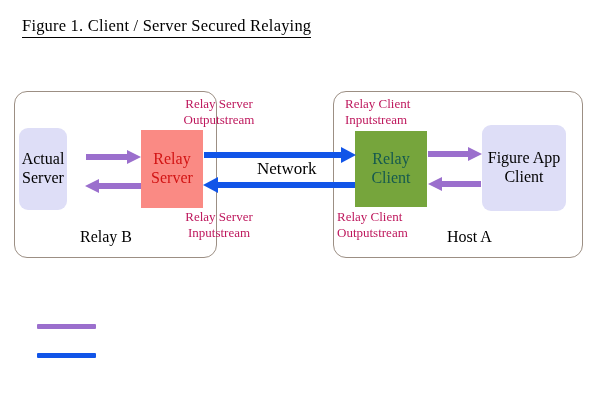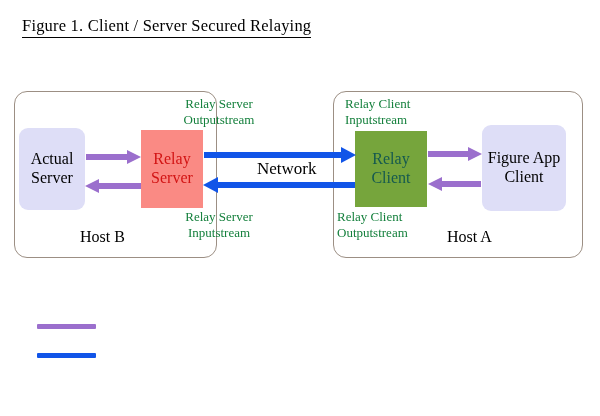--- a/index.html
+++ b/index.html
@@ -72,30 +72,30 @@
   }
   .node-salmon {
     background: #fa8a84;
     color: #d21414;
   }
   .node-green {
     background: #76a53c;
     color: #15594f;
   }
 
-  #actual-server   { left: 19px;  top: 128px; width: 66px;  height: 82px; }
+  #actual-server   { left: 19px;  top: 128px; width: 48px;  height: 82px; }
   #relay-server    { left: 141px; top: 130px; width: 62px;  height: 78px; }
   #relay-client    { left: 355px; top: 131px; width: 72px;  height: 76px; }
   #actual-app      { left: 482px; top: 125px; width: 84px;  height: 86px; }
 
   
   .stream-label {
     position: absolute;
     font-size: 13px;
-    color: #15803d;
+    color: #be185d;
     line-height: 1.22;
     white-space: nowrap;
   }
   .stream-label.center { text-align: center; }
   .stream-label.left   { text-align: left; }
 
   #lbl-rs-out { left: 174px; top: 96px;  width: 90px; }
   #lbl-rs-in  { left: 174px; top: 209px; width: 90px; }
   #lbl-rc-in  { left: 345px; top: 96px;  width: 100px; }
   #lbl-rc-out { left: 337px; top: 209px; width: 100px; }
@@ -134,21 +134,21 @@
   #legend-text-blue   { left: 108px; top: 347px; width: 215px; }
 </style>
 </head>
 <body>
 
 <div id="canvas">
 
   <div class="fig-title"><span class="ul">Figure 1. Client / Server Secured Relaying</span></div>
 
   <div id="host-b-box" class="host-box"></div>
-  <div id="host-b-label" class="host-label">Host B</div>
+  <div id="host-b-label" class="host-label">Relay B</div>
 
   <div id="host-a-box" class="host-box"></div>
   <div id="host-a-label" class="host-label">Host A</div>
 
   <div id="actual-server" class="node node-lavender">
     <div>
       <span>Actual</span>
       <span>Server</span>
     </div>
   </div>

